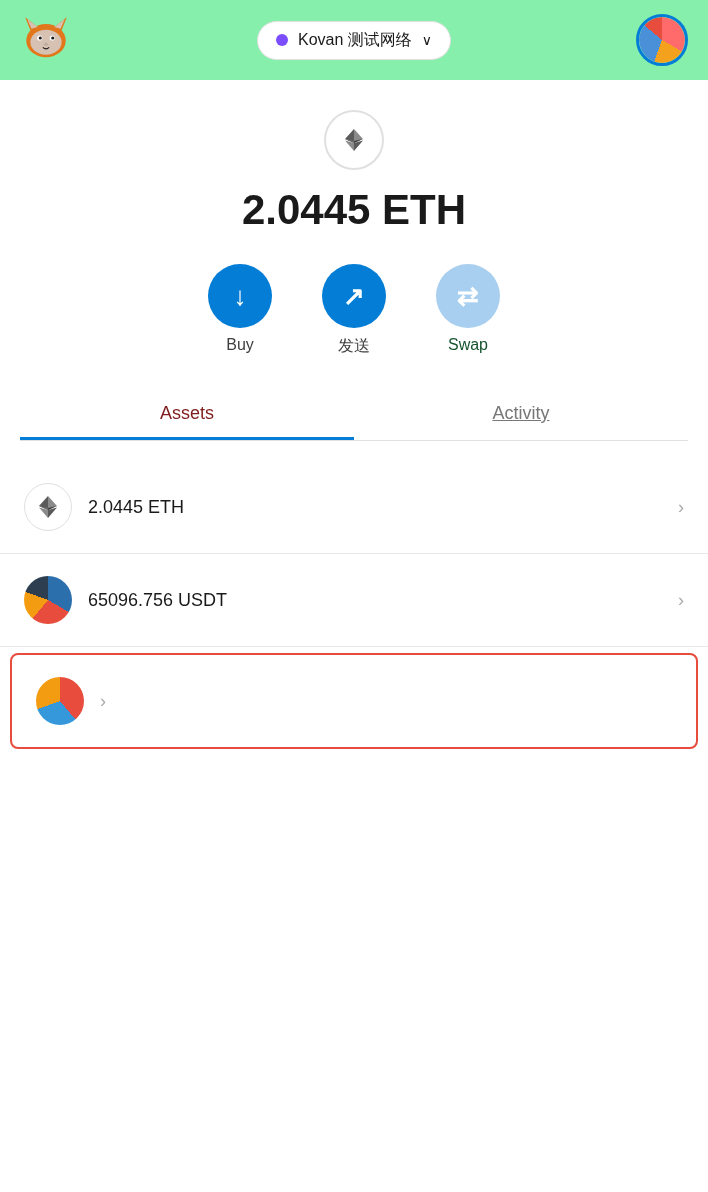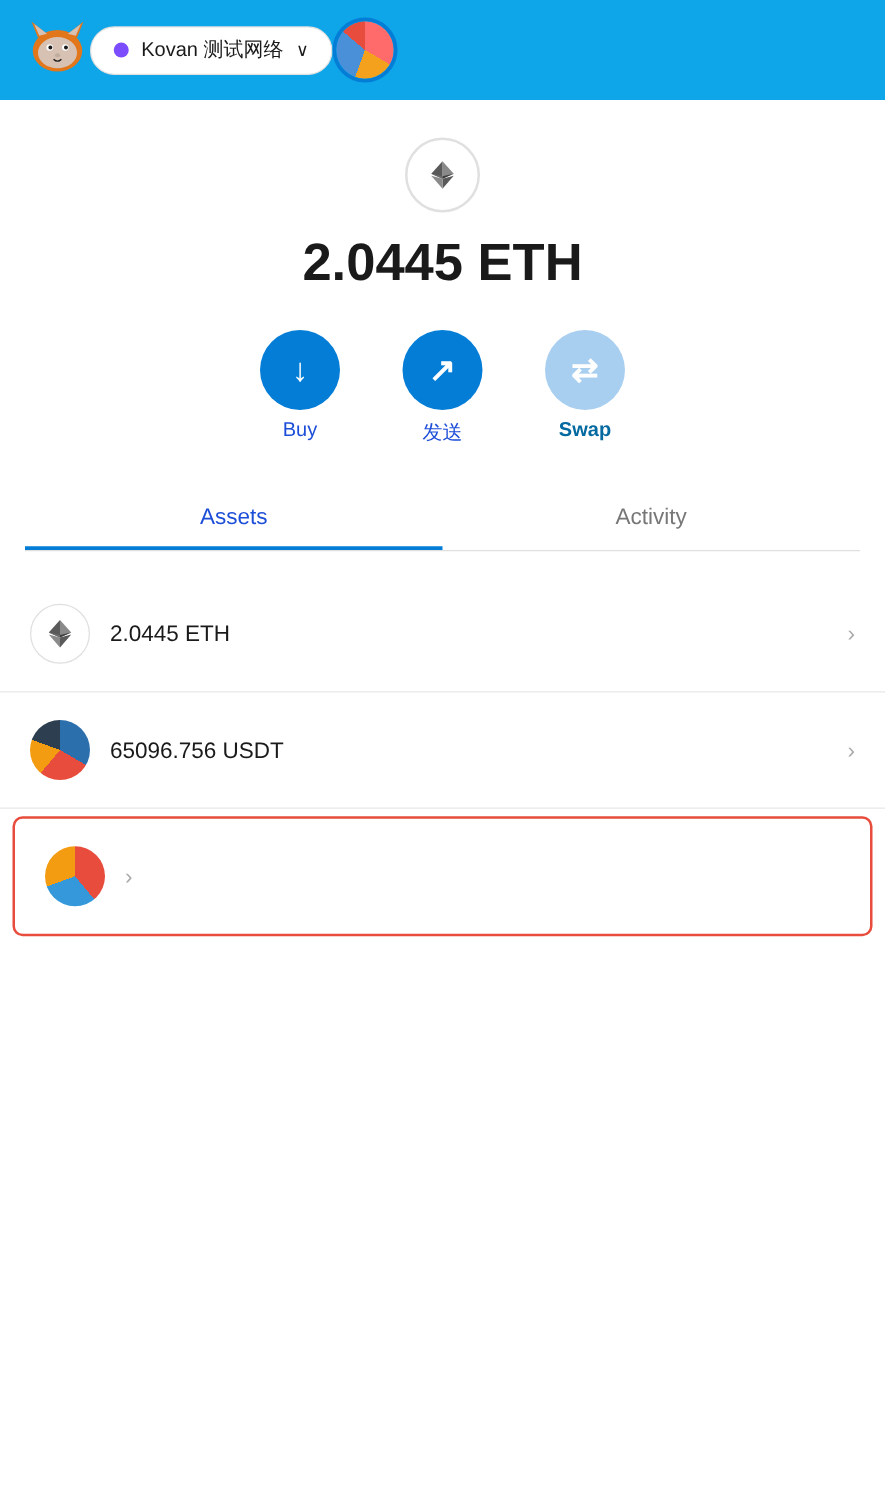--- a/index.html
+++ b/index.html
@@ -8,22 +8,23 @@
       min-height: 1192px;
       font-family: -apple-system, BlinkMacSystemFont, 'Segoe UI', sans-serif;
       background: #f2f3f4;
       overflow-x: hidden;
     }
 
     
     .header {
       display: flex;
       align-items: center;
+      justify-content: space-between;
       padding: 28px 20px;
-      background: #0ea5e9;
+      background: #86efac;
       height: 80px;
     }
     .metamask-logo {
       width: 52px;
       height: 52px;
     }
     .network-selector {
       display: flex;
       align-items: center;
       background: white;
@@ -124,56 +125,56 @@
     .action-circle.inactive {
       background: #a8cff0;
     }
     .action-icon {
       color: white;
       font-size: 26px;
       font-weight: bold;
     }
     .action-label {
       font-size: 16px;
-      color: #1d4ed8;
+      color: #404040;
     }
     .action-label.inactive {
-      color: #0369a1;
-      font-weight: bold;
+      color: #14532d;
     }
 
     
     .tabs {
       display: flex;
       border-bottom: 1px solid #e0e0e0;
       width: 100%;
     }
     .tab {
       flex: 1;
       text-align: center;
       padding: 16px 0;
       font-size: 18px;
       cursor: pointer;
       position: relative;
     }
     .tab.active {
-      color: #1d4ed8;
+      color: #7f1d1d;
       font-weight: 500;
     }
     .tab.active::after {
       content: '';
       position: absolute;
       bottom: 0;
       left: 0;
       right: 0;
       height: 3px;
       background: #037dd6;
     }
     .tab.inactive {
       color: #777;
+      text-decoration: underline;
     }
 
     
     .asset-list {
       background: white;
     }
     .asset-item {
       display: flex;
       align-items: center;
       padding: 22px 24px;

